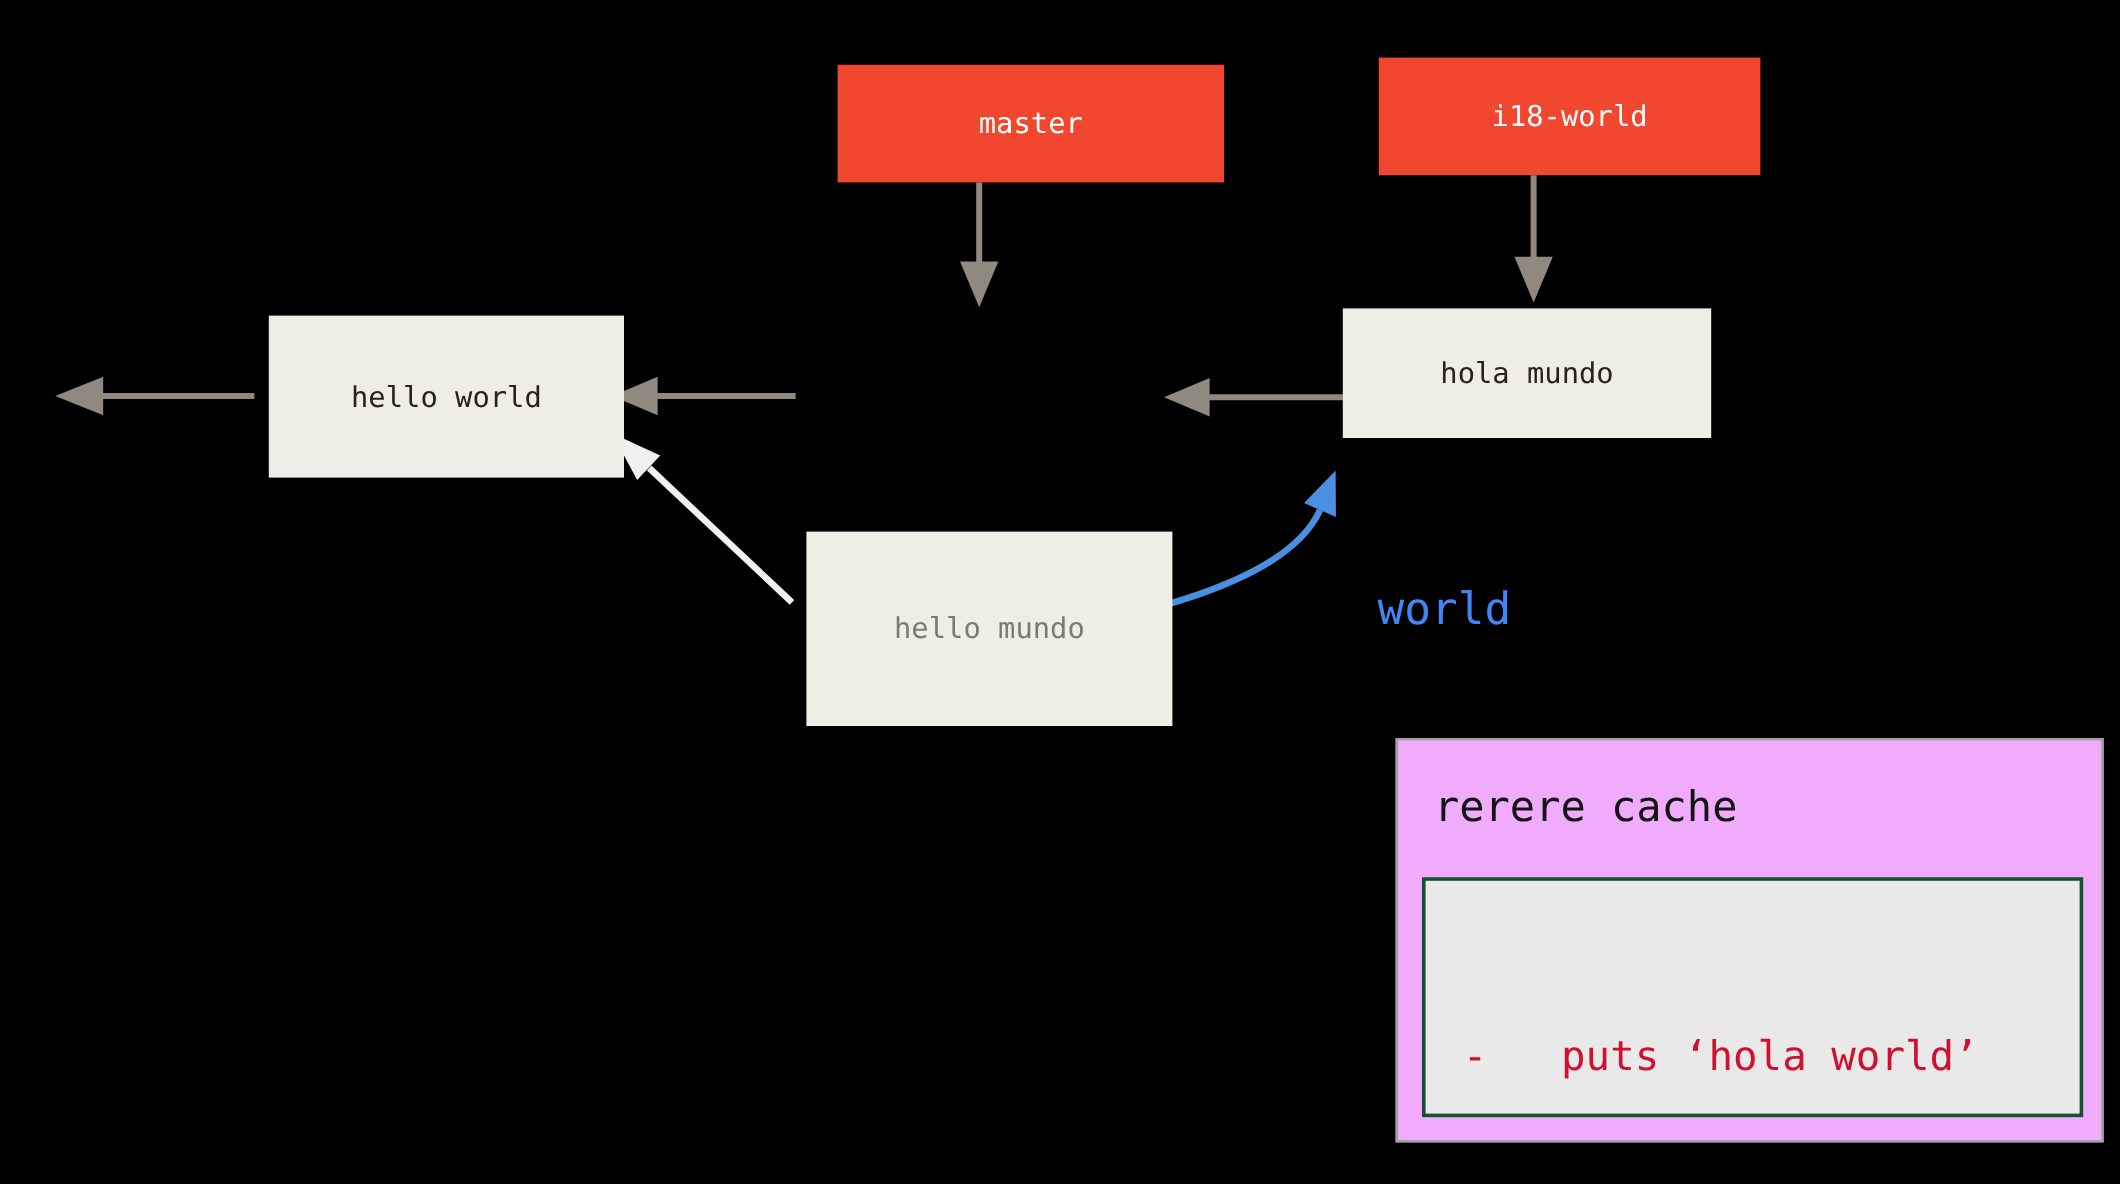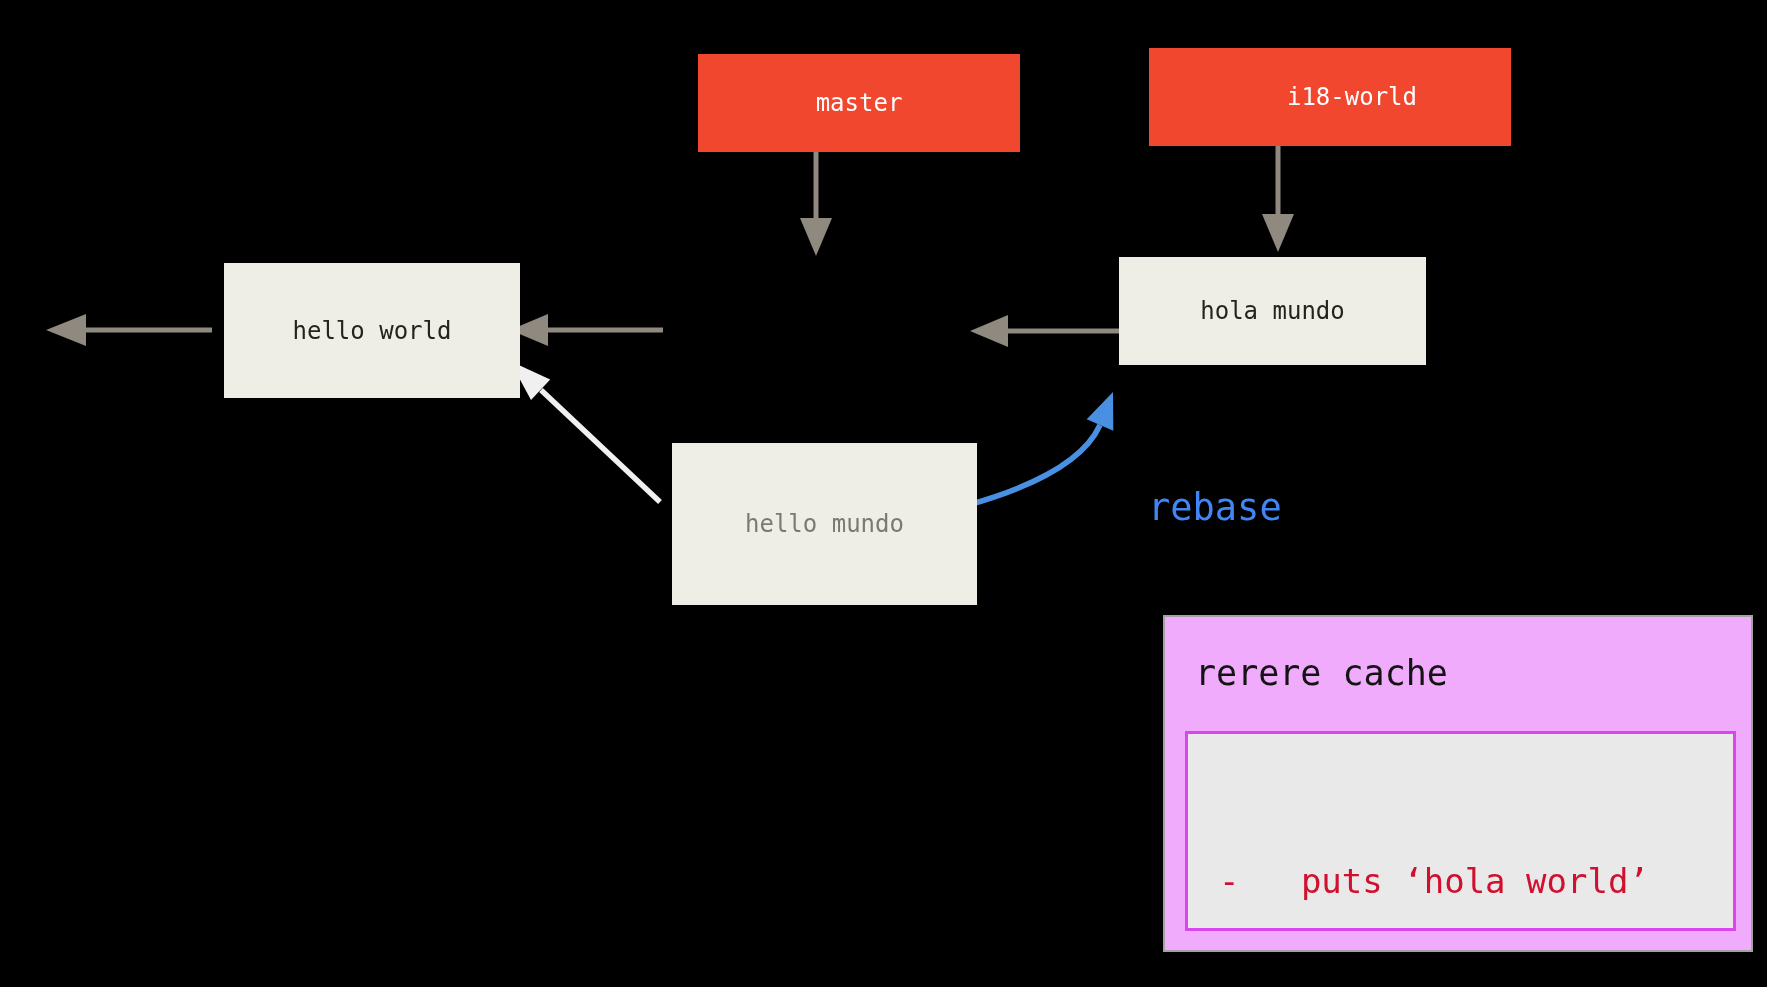--- a/index.html
+++ b/index.html
@@ -36,21 +36,21 @@
     color: #ffffff;
   }
   .commit-box {
     background: #efeee6;
     color: #26231d;
   }
   .commit-box.muted {
     color: #7b7974;
   }
   .branch-master   { left: 698px;  top: 54px;  width: 322px; height: 98px; }
-  .branch-i18      { left: 1149px; top: 48px;  width: 318px; height: 98px; padding-left: 44px; }
+  .branch-i18      { left: 1149px; top: 48px;  width: 318px; height: 98px; }
   .commit-c1       { left: 224px;  top: 263px; width: 296px; height: 135px; }
   .commit-c2       { left: 663px;  top: 259px; width: 305px; height: 139px; }
   .commit-c3       { left: 1119px; top: 257px; width: 307px; height: 108px; }
   .commit-c4       { left: 672px;  top: 443px; width: 305px; height: 162px; }
   .rebase-label {
     position: absolute;
     left: 1148px;
     top: 486px;
     font-size: 37px;
     color: #4285f4;
@@ -73,21 +73,21 @@
     color: #141414;
     white-space: pre;
   }
   .rerere-inner {
     position: absolute;
     left: 20px;
     top: 114px;
     width: 551px;
     height: 200px;
     background: #e9e9e9;
-    border: 3px solid #d946ef;
+    border: 3px solid #14532d;
     box-sizing: border-box;
   }
   .diff-lines {
     position: absolute;
     left: 31px;
     top: 32px;
     font-size: 34px;
     line-height: 46px;
     white-space: pre;
   }
@@ -146,21 +146,21 @@
   <div class="node commit-box commit-c1">
     <span>hello world</span>
   </div>
   <div class="node commit-box commit-c3">
     <span>hola mundo</span>
   </div>
   <div class="node commit-box commit-c4 muted">
     <span>hello mundo</span>
   </div>
 
-  <div class="rebase-label">rebase</div>
+  <div class="rebase-label">world</div>
 
   <div class="rerere-panel">
     <div class="rerere-title">rerere cache</div>
     <div class="rerere-inner">
       <div class="diff-lines">
         <div class="diff-line removed-ours">-   puts ‘hola world’</div>
         
         
       </div>
     </div>

